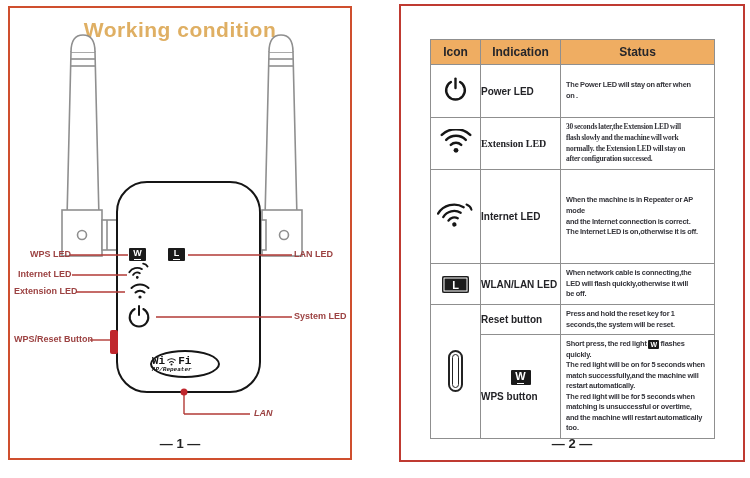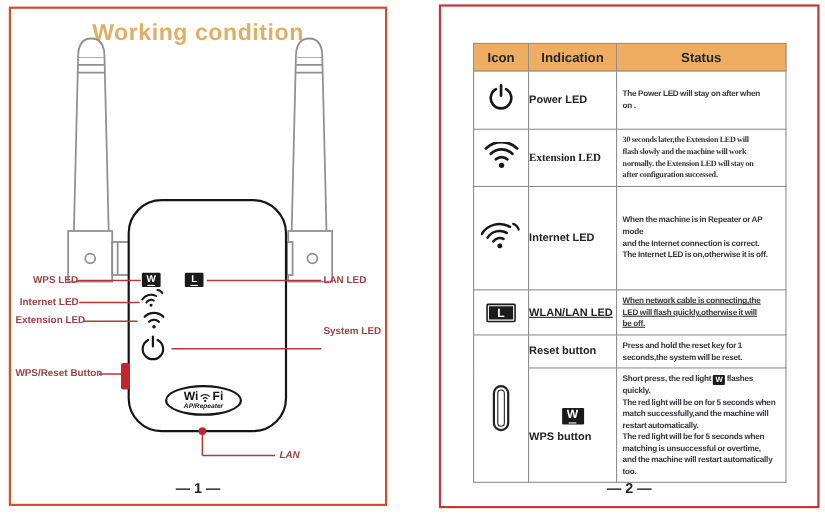--- a/index.html
+++ b/index.html
@@ -18,51 +18,51 @@
   
   .title{position:absolute;left:0;top:10px;width:100%;text-align:center;
     color:var(--title-text);font-size:21px;font-weight:bold;letter-spacing:.5px;}
   .device-art{position:absolute;left:0;top:0;}
   .dev-label{position:absolute;color:var(--label-text);font-size:9px;font-weight:bold;line-height:11px;white-space:nowrap;}
   .lbl-wps-led{left:20px;top:241px;}
   .lbl-internet-led{left:8px;top:261px;}
   .lbl-extension-led{left:4px;top:278px;}
   .lbl-wps-reset{left:4px;top:326px;text-align:right;}
   .lbl-lan-led{left:284px;top:241px;}
-  .lbl-system-led{left:284px;top:288px;}
+  .lbl-system-led{left:284px;top:303px;}
   .lbl-lan{left:244px;top:400px;font-style:italic;}
 
   .w-badge{background:#1a1a1a;color:#fff;font-weight:bold;display:flex;flex-direction:column;
     align-items:center;justify-content:center;border-radius:1px;}
   .w-badge i{display:block;width:7px;height:1px;background:#fff;margin-top:1px;font-style:normal;}
   .badge-sm{position:absolute;width:17px;height:13px;font-size:9px;line-height:9px;}
   .badge-w-dev{left:119px;top:240px;}
   .badge-l-dev{left:158px;top:240px;}
 
   .logo-oval{position:absolute;left:140px;top:342px;width:70px;height:28px;border:2px solid #151515;
-    border-radius:50%;display:flex;flex-direction:column;align-items:center;justify-content:center;color:#151515;}
+    border-radius:50%;display:flex;flex-direction:column;align-items:flex-start;justify-content:center;color:#151515;font-family:Liberation Mono, monospace;}
   .logo-row{display:flex;align-items:flex-end;gap:1px;font-size:11px;font-weight:bold;line-height:10px;}
   .logo-sub{font-size:6px;font-weight:bold;font-style:italic;line-height:6px;margin-top:1px;}
 
   .page-num{position:absolute;left:0;width:100%;text-align:center;color:#222;
     font-size:13px;font-weight:bold;}
   .page-num.left-num{top:428px;}
   .page-num.right-num{top:430px;}
 
   
   table.ind{position:absolute;left:29px;top:33px;border-collapse:collapse;table-layout:fixed;}
   table.ind th, table.ind td{border:1px solid var(--table-border);}
   table.ind th{background:var(--table-header-bg);color:#26262a;font-size:12px;font-weight:bold;height:25px;}
   col.c-icon{width:50px;} col.c-ind{width:80px;} col.c-status{width:154px;}
   td.icon-cell{text-align:center;vertical-align:middle;}
   td.ind-cell{text-align:left;vertical-align:middle;font-size:10px;font-weight:bold;color:#232327;}
   td.status-cell{vertical-align:middle;font-size:7.4px;font-weight:bold;color:#35353b;
     padding:4px 3px 4px 5px;line-height:1.42;letter-spacing:-.2px;word-spacing:-.4px;white-space:pre-line;overflow:hidden;}
   tr.r-power td{height:53px;} tr.r-ext td{height:52px;font-family:Liberation Serif, serif;} tr.r-int td{height:94px;}
-  tr.r-wlan td{height:41px;text-decoration:underline;} tr.r-reset td{height:30px;} tr.r-wps td{height:97px;}
+  tr.r-wlan td{height:41px;} tr.r-reset td{height:30px;} tr.r-wps td{height:97px;}
 
   .monitor-wrap{display:inline-block;}
   .monitor{width:27px;height:17px;background:#1c1c1c;border-radius:2px;color:#fff;
     font-size:11px;font-weight:bold;display:flex;align-items:center;justify-content:center;
     box-shadow:inset 0 0 0 1.5px #1c1c1c, inset 0 0 0 2.5px #fff;}
   .monitor-stand{width:11px;height:2px;background:#1c1c1c;margin:1px auto 0;}
 
   .capsule{width:15px;height:42px;border:2px solid #232323;border-radius:8px;display:inline-flex;padding:2px;}
   .capsule-inner{flex:1;border:1px solid #232323;border-radius:5px;}
 

